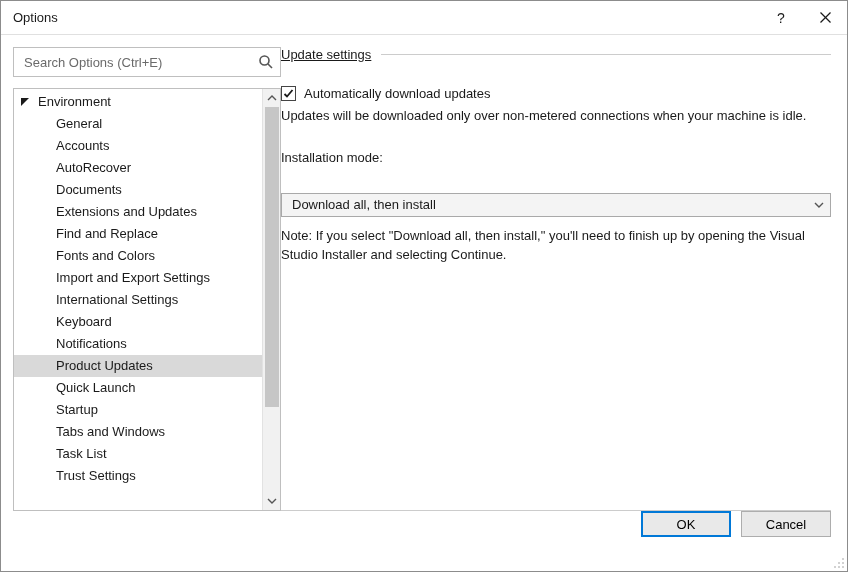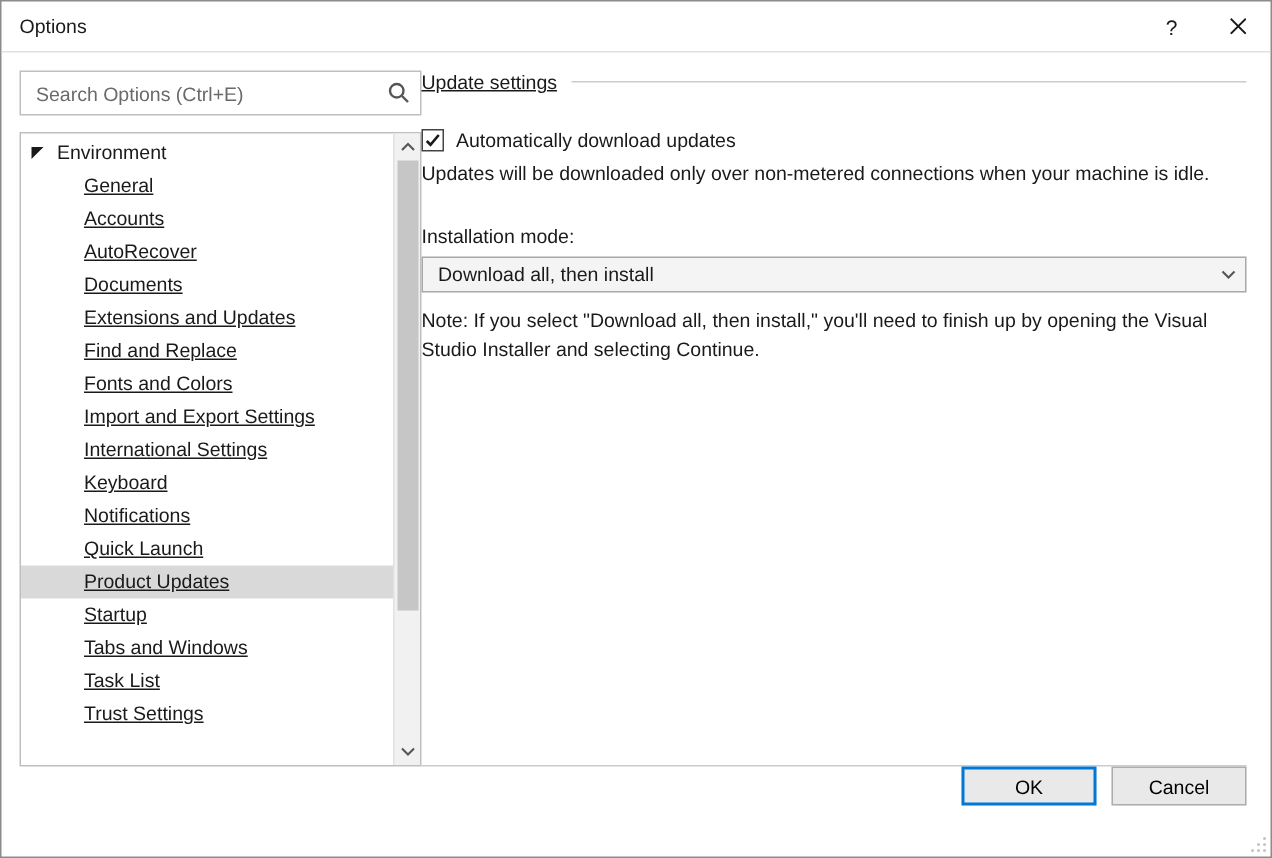--- a/index.html
+++ b/index.html
@@ -81,21 +81,21 @@
     line-height: 22px;
   }
   .tree-row {
     padding: 0 0 0 6px;
     display: flex;
     align-items: center;
     white-space: nowrap;
     cursor: default;
     height: 22px;
   }
-  .tree-row.child { padding-left: 42px; text-decoration: underline; }
+  .tree-row.child { padding-left: 42px; }
   .tree-row.sel { background: #d9d9d9; }
   .caret {
     display: inline-block;
     width: 14px;
     text-align: center;
   }
   .caret svg { display:block; }
   .tree-scroll {
     width: 18px;
     background: #f1f1f1;
@@ -160,20 +160,21 @@
   .select {
     height:24px;
     border:1px solid #a9a9a9;
     background:#f4f4f4;
     display:flex;
     align-items:center;
     padding: 0 6px 0 10px;
     justify-content:space-between;
     cursor:default;
     margin-bottom:10px;
+    margin-top:22px;
   }
   .note { line-height:1.45; }
   .right .bottom-rule {
     margin-top:auto;
     height:1px;
     background:#ccc;
   }
   .footer {
     height: 60px;
     display:flex;
@@ -267,25 +268,25 @@
           </div>
           <div class="tree-row child">
             <span>International Settings</span>
           </div>
           <div class="tree-row child">
             <span>Keyboard</span>
           </div>
           <div class="tree-row child">
             <span>Notifications</span>
           </div>
-          <div class="tree-row child">
-            <span>Quick Launch</span>
-          </div>
           <div class="tree-row child sel">
             <span>Product Updates</span>
+          </div>
+          <div class="tree-row child">
+            <span>Quick Launch</span>
           </div>
           <div class="tree-row child">
             <span>Startup</span>
           </div>
           <div class="tree-row child">
             <span>Tabs and Windows</span>
           </div>
           <div class="tree-row child">
             <span>Task List</span>
           </div>

